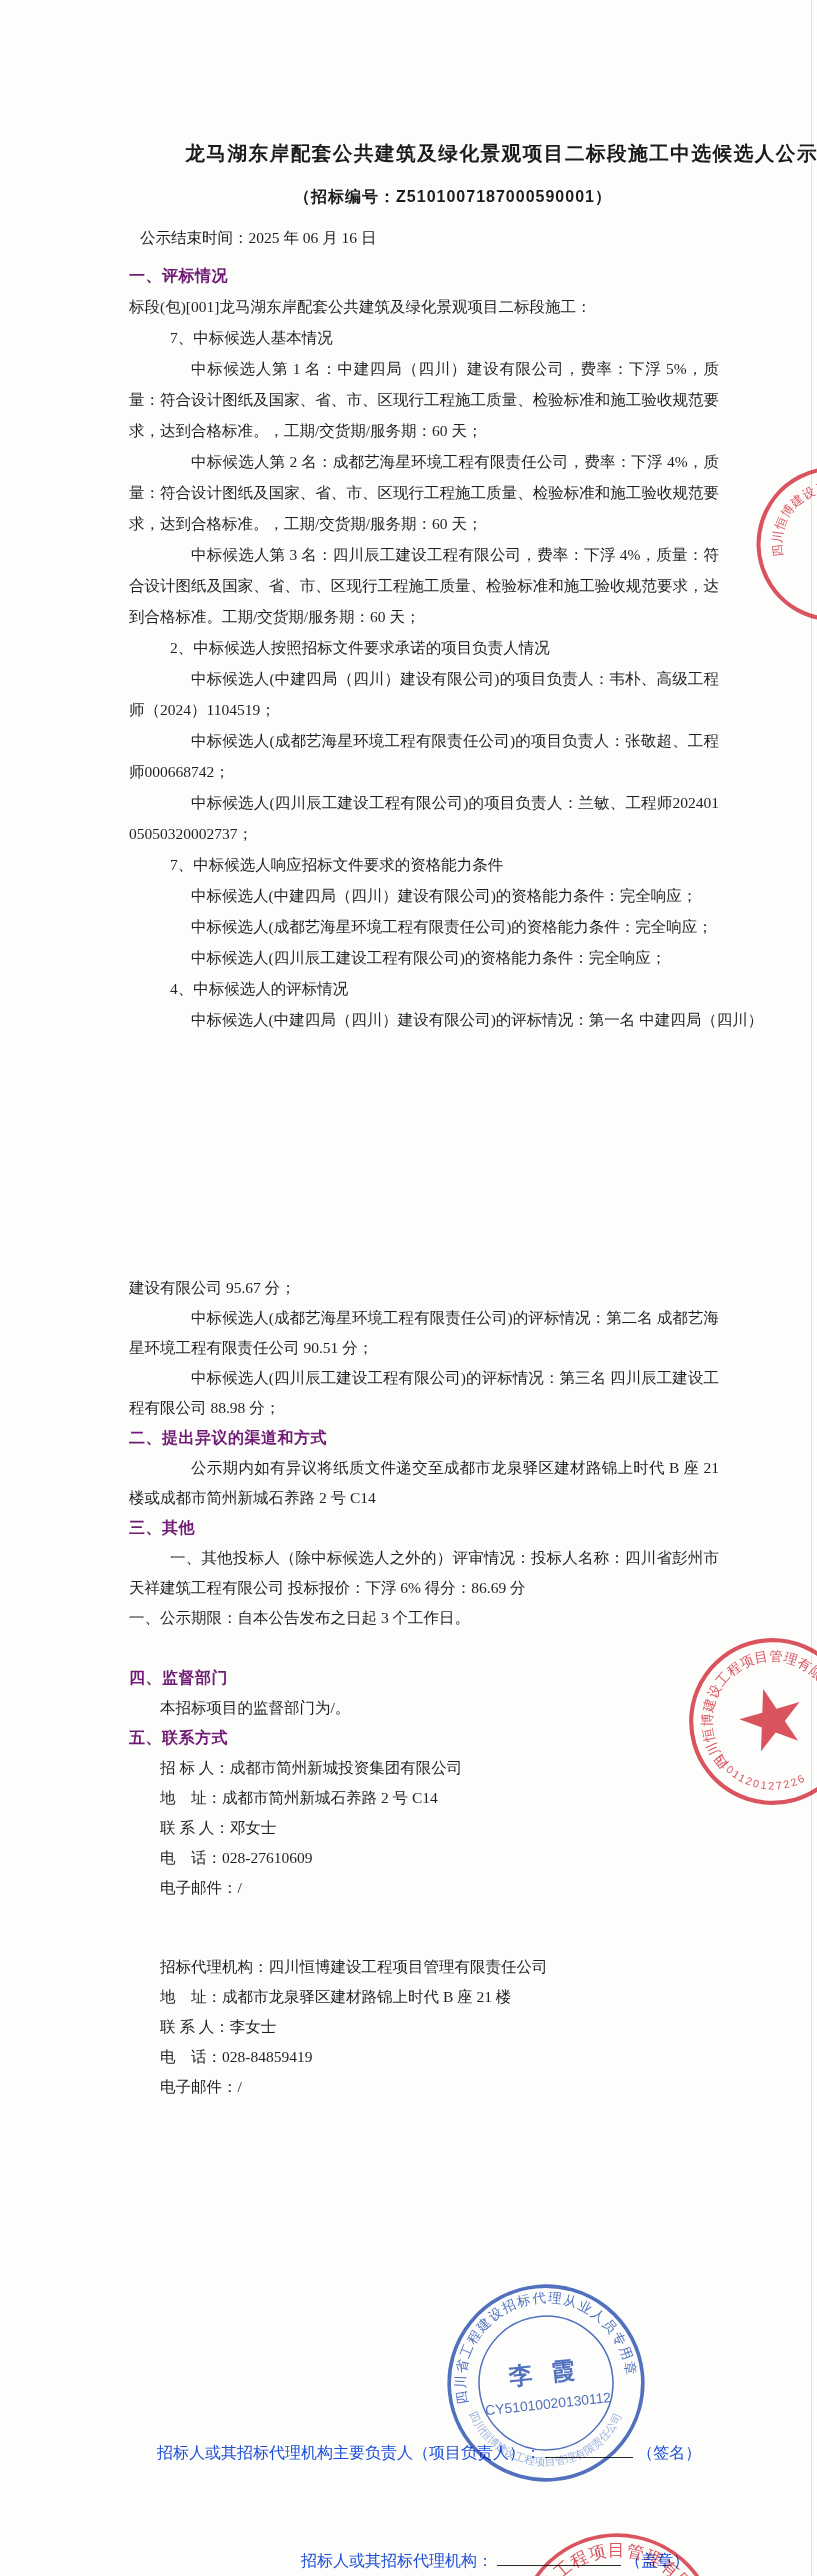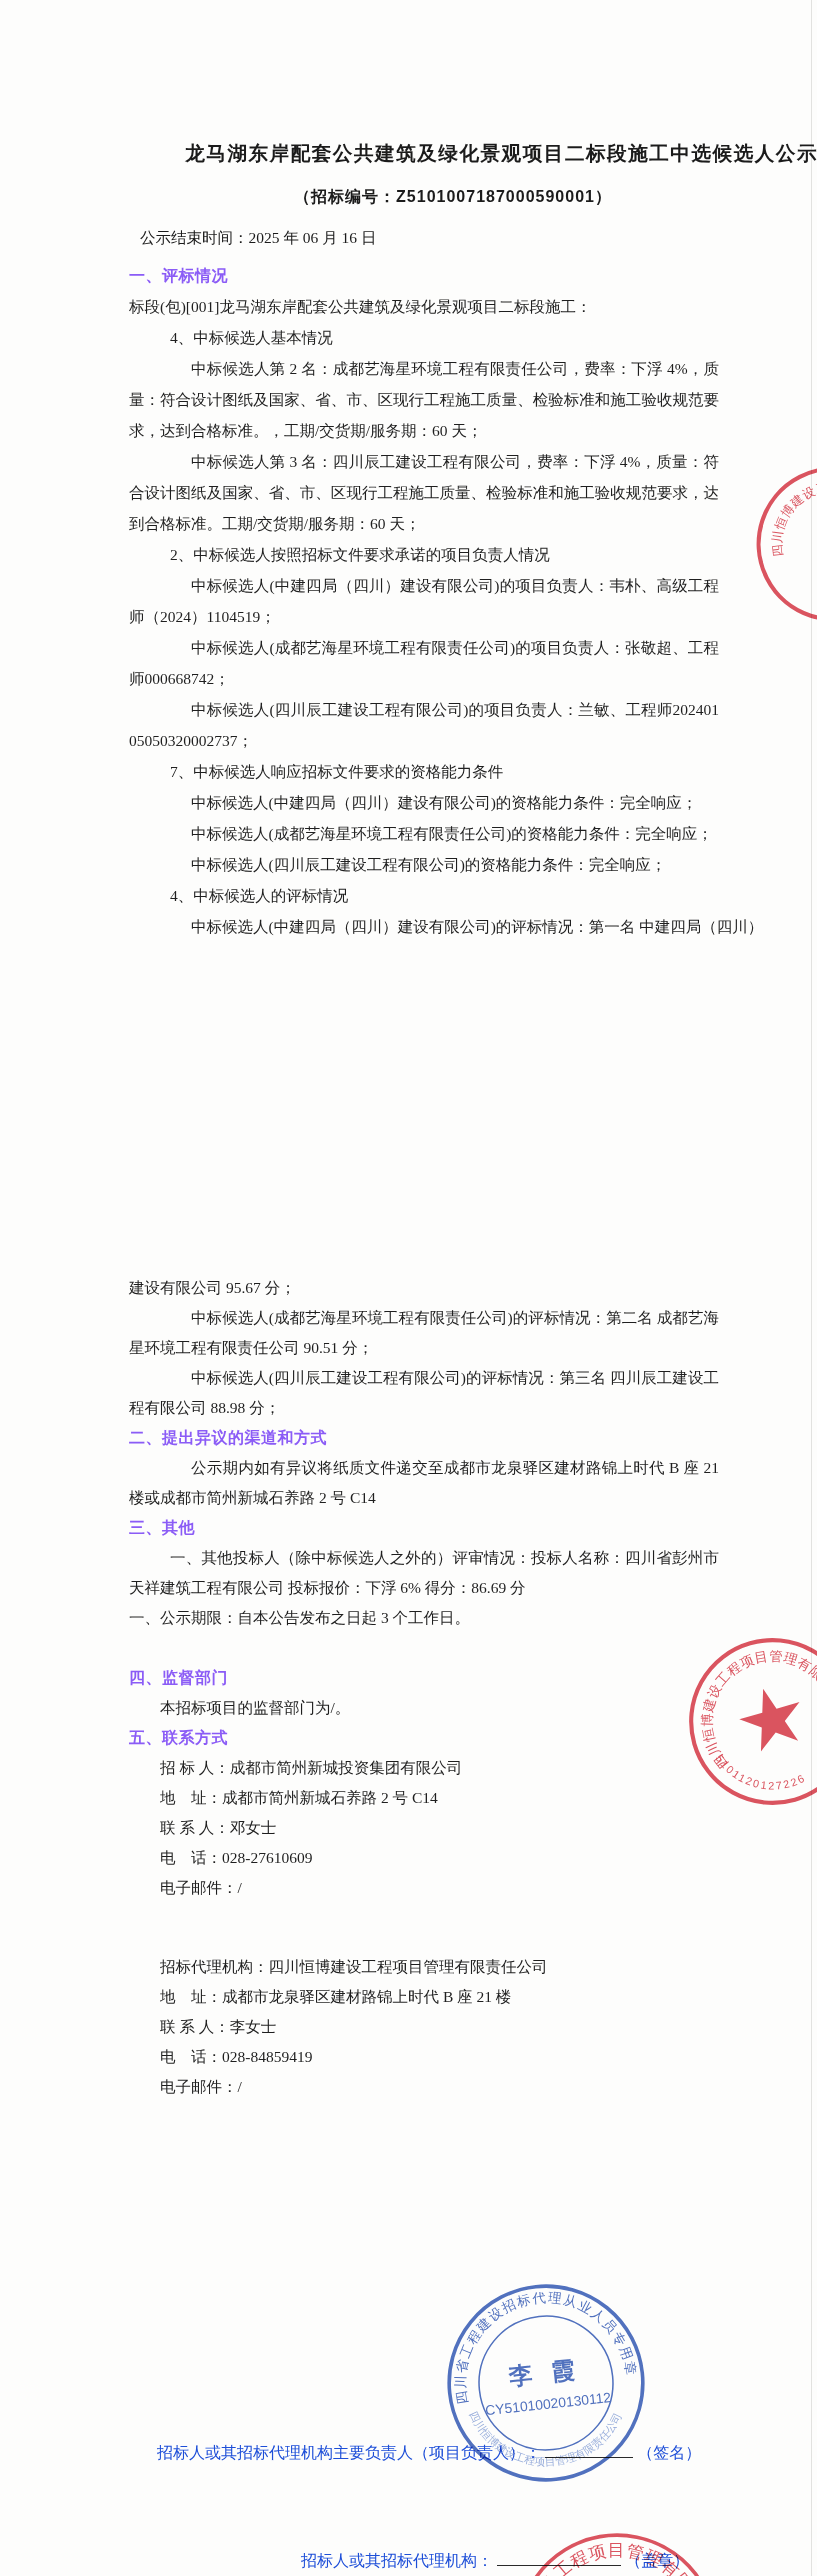--- a/index.html
+++ b/index.html
@@ -9,21 +9,21 @@
   .title{position:absolute;top:140px;left:0;width:100%;text-align:right;
          font-family:"Liberation Sans",sans-serif;font-weight:bold;font-size:19.6px;letter-spacing:1.5px;color:#1b1b1b;}
   .subtitle{position:absolute;top:187px;left:0;width:100%;text-align:center;
          font-family:Liberation Sans, sans-serif;font-weight:bold;font-size:16px;letter-spacing:1px;color:#1b1b1b;margin-left:44px;}
   .closing{position:absolute;top:228px;left:140px;font-size:15.5px;color:#1b1b1b;}
   .flow{position:absolute;left:129px;width:590px;font-size:15.5px;text-align:justify;
         word-break:break-all;overflow-wrap:anywhere;color:#1f1f1f;}
   #flow1{top:260px;line-height:31px;}
   #flow2{top:1273px;line-height:30px;}
   .flow p{margin:0;}
-  .hd{font-family:"Liberation Sans",sans-serif;font-weight:bold;font-size:16px;letter-spacing:0.5px;color:#8b5cf6;}
+  .hd{font-family:"Liberation Sans",sans-serif;font-weight:bold;font-size:16px;letter-spacing:0.5px;color:#701a75;}
   .ind120{text-indent:62px;}
   .ind80{text-indent:41px;}
   .ind60{text-indent:31px;}
   .oneline{white-space:nowrap;}
   .gap58{height:30px;}
   .gap96{height:49px;}
   .contact span{white-space:pre-wrap;}
   .sig{position:absolute;font-size:16px;color:#1d4ed8;white-space:nowrap;}
   #sig1{top:2443px;left:157px;}
   #sig2{top:2505px;left:301px;margin-top:46px;}
@@ -38,21 +38,22 @@
 <div id="paper">
   <div class="scanline" style="right:6.2px;"></div>
 
   <div class="title">龙马湖东岸配套公共建筑及绿化景观项目二标段施工中选候选人公示</div>
   <div class="subtitle">（招标编号：Z5101007187000590001）</div>
   <div class="closing">公示结束时间：2025 年 06 月 16 日</div>
 
   <div id="flow1" class="flow">
     <p class="hd">一、评标情况</p>
     <p>标段(包)[001]龙马湖东岸配套公共建筑及绿化景观项目二标段施工：</p>
-    <p class="ind80">4、中标候选人基本情况</p>
+    <p class="ind80">7、中标候选人基本情况</p>
+    <p class="ind120">中标候选人第 1 名：中建四局（四川）建设有限公司，费率：下浮 5%，质量：符合设计图纸及国家、省、市、区现行工程施工质量、检验标准和施工验收规范要求，达到合格标准。，工期/交货期/服务期：60 天；</p>
     <p class="ind120">中标候选人第 2 名：成都艺海星环境工程有限责任公司，费率：下浮 4%，质量：符合设计图纸及国家、省、市、区现行工程施工质量、检验标准和施工验收规范要求，达到合格标准。，工期/交货期/服务期：60 天；</p>
     <p class="ind120">中标候选人第 3 名：四川辰工建设工程有限公司，费率：下浮 4%，质量：符合设计图纸及国家、省、市、区现行工程施工质量、检验标准和施工验收规范要求，达到合格标准。工期/交货期/服务期：60 天；</p>
     <p class="ind80">2、中标候选人按照招标文件要求承诺的项目负责人情况</p>
     <p class="ind120">中标候选人(中建四局（四川）建设有限公司)的项目负责人：韦朴、高级工程师（2024）1104519；</p>
     <p class="ind120">中标候选人(成都艺海星环境工程有限责任公司)的项目负责人：张敬超、工程师000668742；</p>
     <p class="ind120">中标候选人(四川辰工建设工程有限公司)的项目负责人：兰敏、工程师20240105050320002737；</p>
     <p class="ind80">7、中标候选人响应招标文件要求的资格能力条件</p>
     <p class="ind120">中标候选人(中建四局（四川）建设有限公司)的资格能力条件：完全响应；</p>
     <p class="ind120">中标候选人(成都艺海星环境工程有限责任公司)的资格能力条件：完全响应；</p>
     <p class="ind120">中标候选人(四川辰工建设工程有限公司)的资格能力条件：完全响应；</p>

